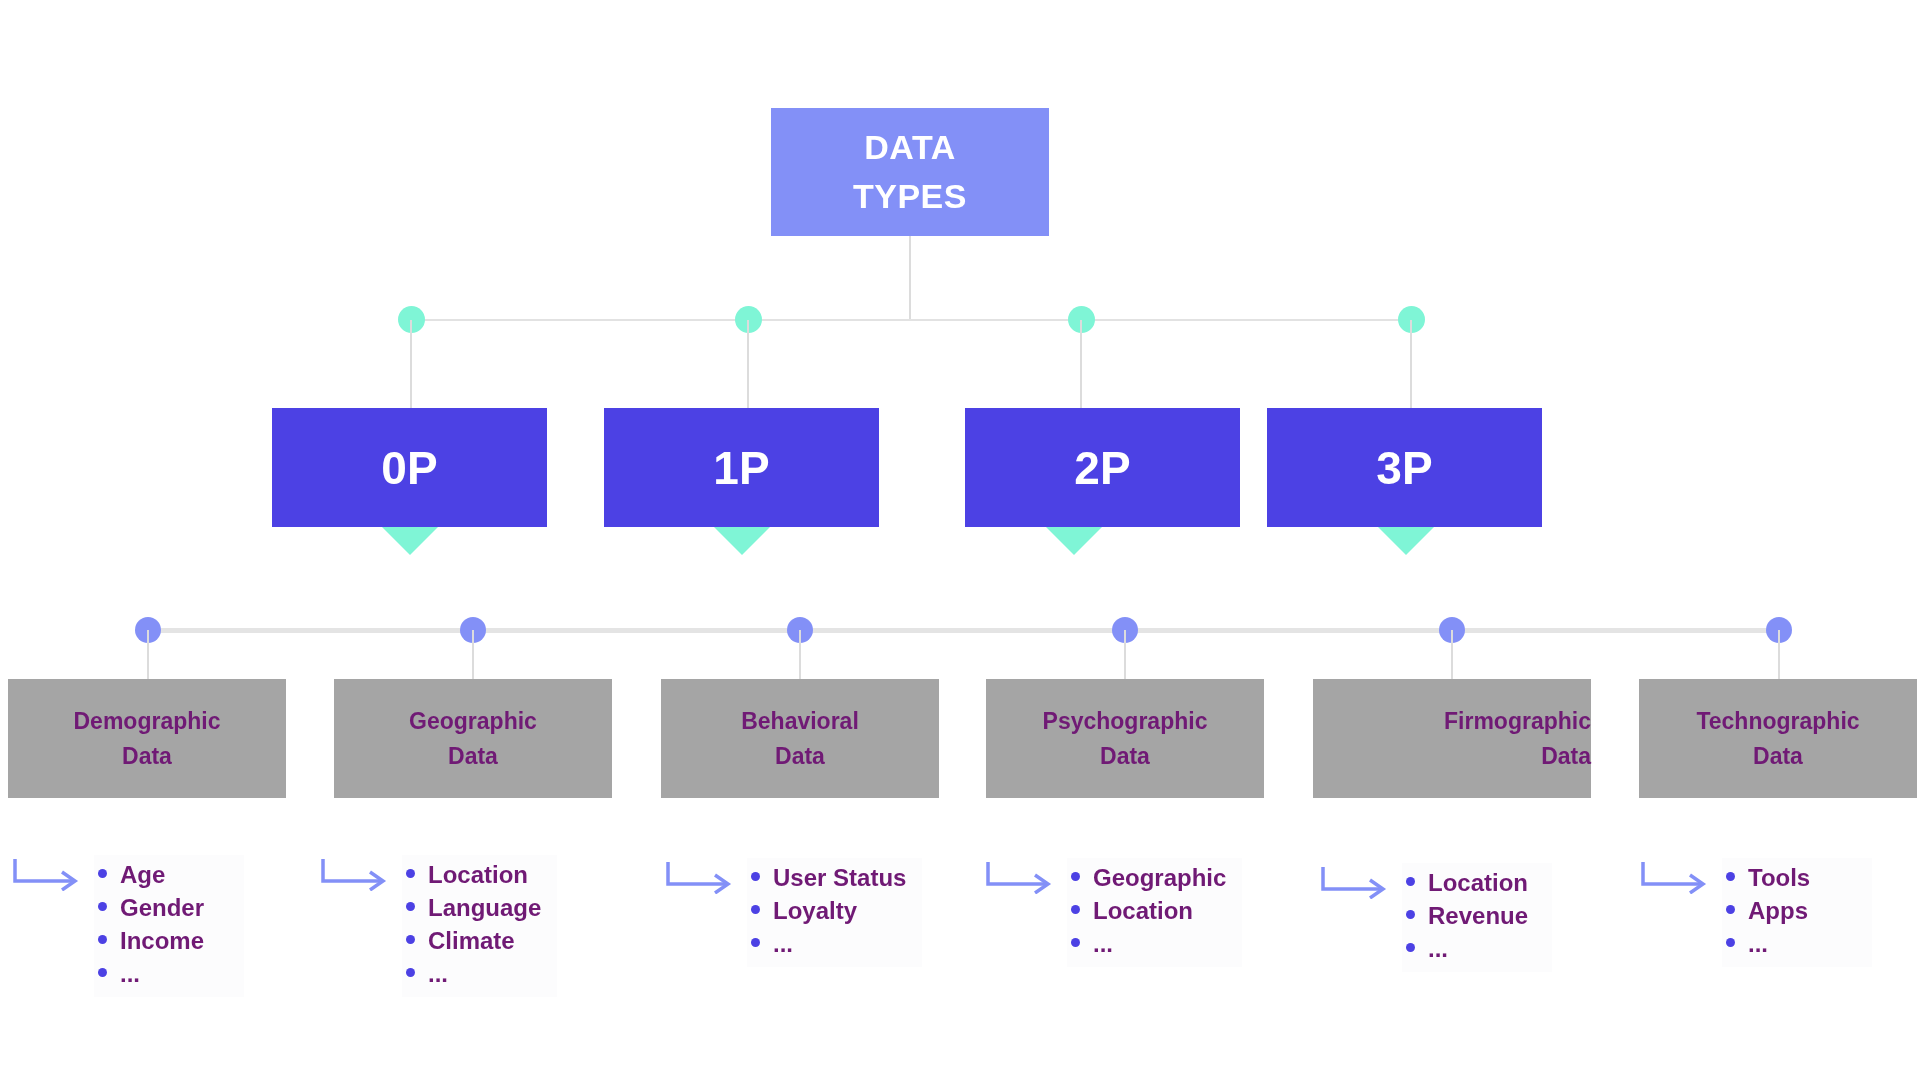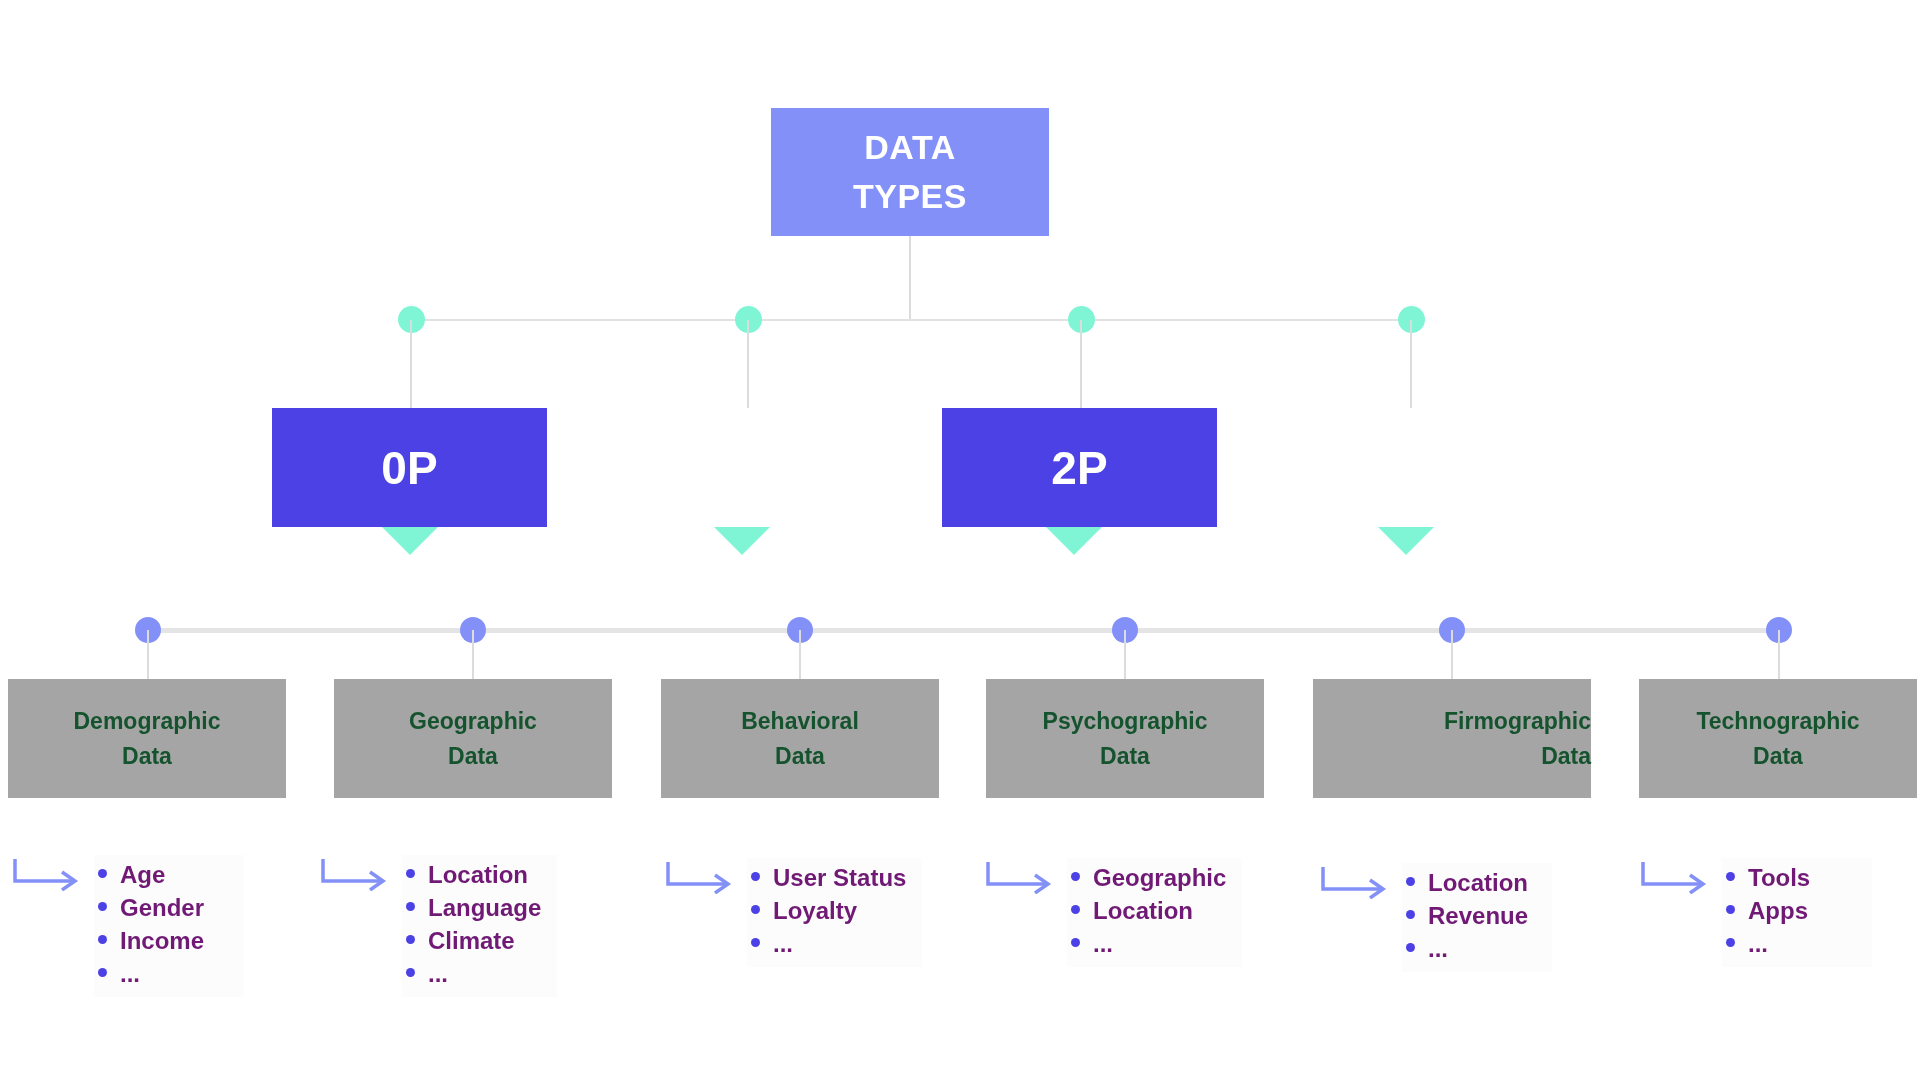--- a/index.html
+++ b/index.html
@@ -45,21 +45,21 @@
     border-right: 28px solid transparent;
     border-top: 28px solid #7FF5D6;
   }
 
   
   .cat-box {
     position: absolute; top: 679px; width: 278px; height: 119px;
     background: #A5A5A5;
     display: flex; flex-direction: column;
     align-items: center; justify-content: center;
-    color: #14532d; font-weight: bold; font-size: 23px; line-height: 1.5;
+    color: #701a75; font-weight: bold; font-size: 23px; line-height: 1.5;
     text-align: center;
   }
 
   
   .bullet-group { position: absolute; }
   .elbow { position: absolute; left: 0; top: 0; width: 72px; height: 36px; }
   .bullets {
     position: absolute; left: 82px; top: 0;
     background: #fcfcfd;
     padding: 4px 16px 6px 4px;
@@ -97,22 +97,28 @@
   <div class="dot dot-mint" style="left:1398px; top:306px; width:27px; height:27px;"></div>
 
   <div class="vline" style="left:410px; top:320px; height:88px;"></div>
   <div class="vline" style="left:747px; top:320px; height:88px;"></div>
   <div class="vline" style="left:1080px; top:320px; height:88px;"></div>
   <div class="vline" style="left:1410px; top:320px; height:88px;"></div>
 
   <div class="party-box" style="left:272px;">
     <span>0P</span>
   </div>
-  <div class="party-box" style="left:942px;">
+  <div class="party-box" style="left:604px;">
+    <span>1P</span>
+  </div>
+  <div class="party-box" style="left:965px;">
     <span>2P</span>
+  </div>
+  <div class="party-box" style="left:1267px;">
+    <span>3P</span>
   </div>
 
   <div class="tri" style="left:382px;"></div>
   <div class="tri" style="left:714px;"></div>
   <div class="tri" style="left:1046px;"></div>
   <div class="tri" style="left:1378px;"></div>
 
   <div class="hline thick" style="left:148px; top:628px; width:1632px;"></div>
 
   <div class="dot dot-peri" style="left:135px; top:617px; width:26px; height:26px;"></div>

